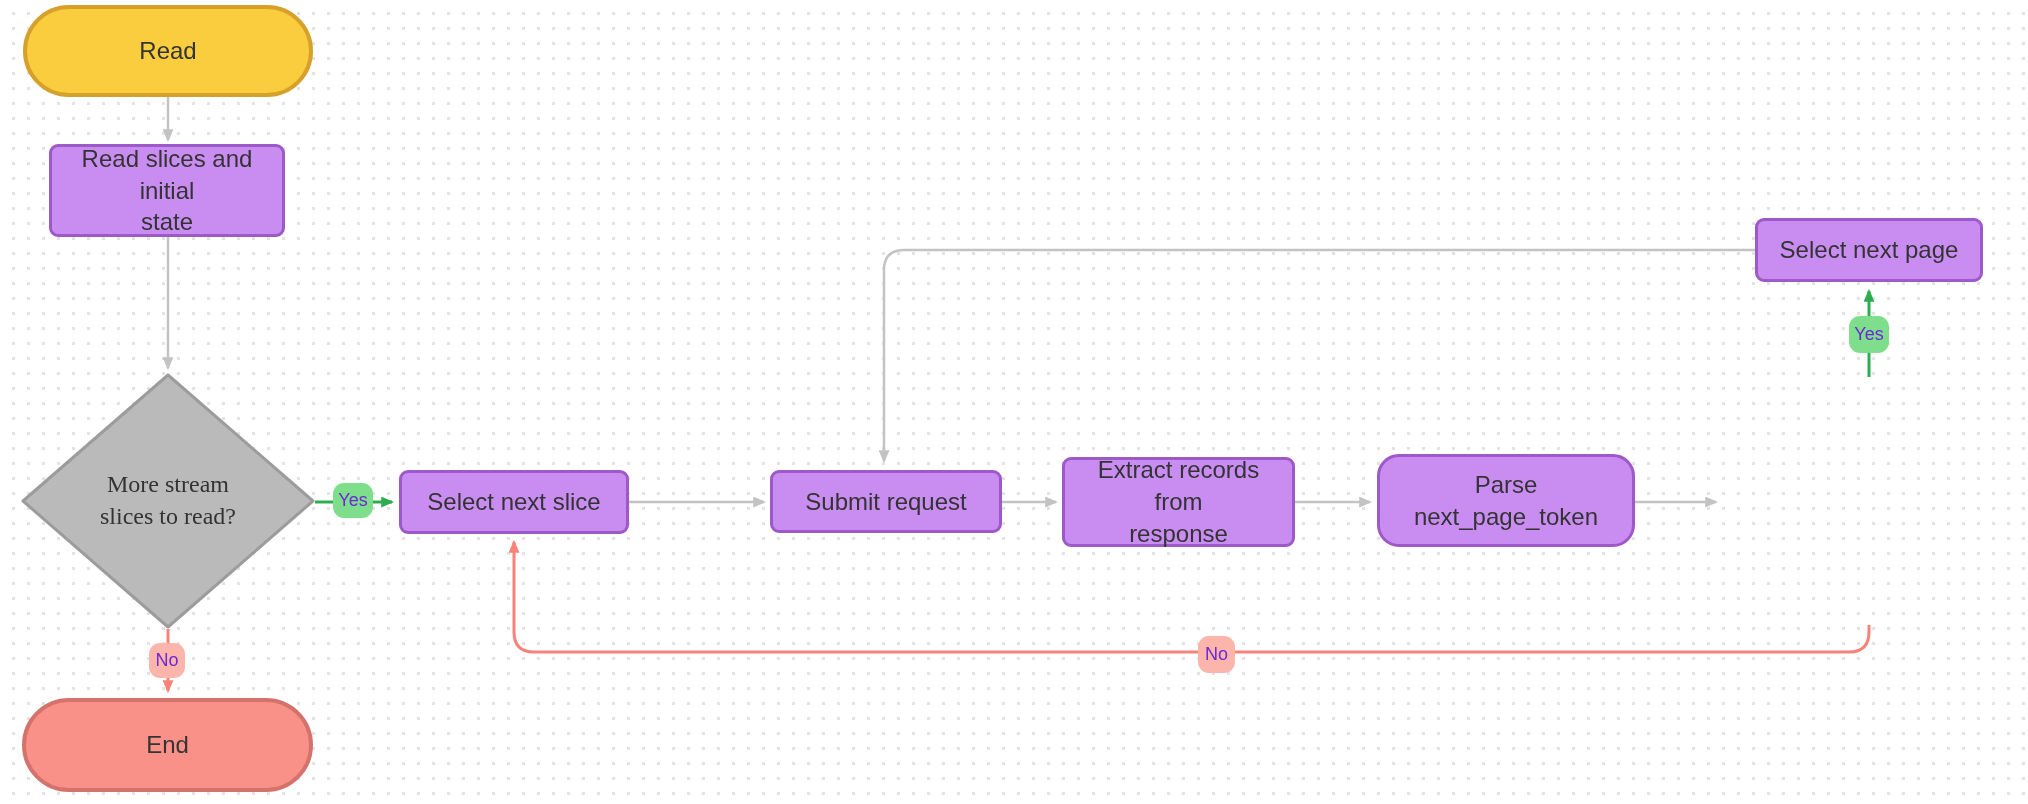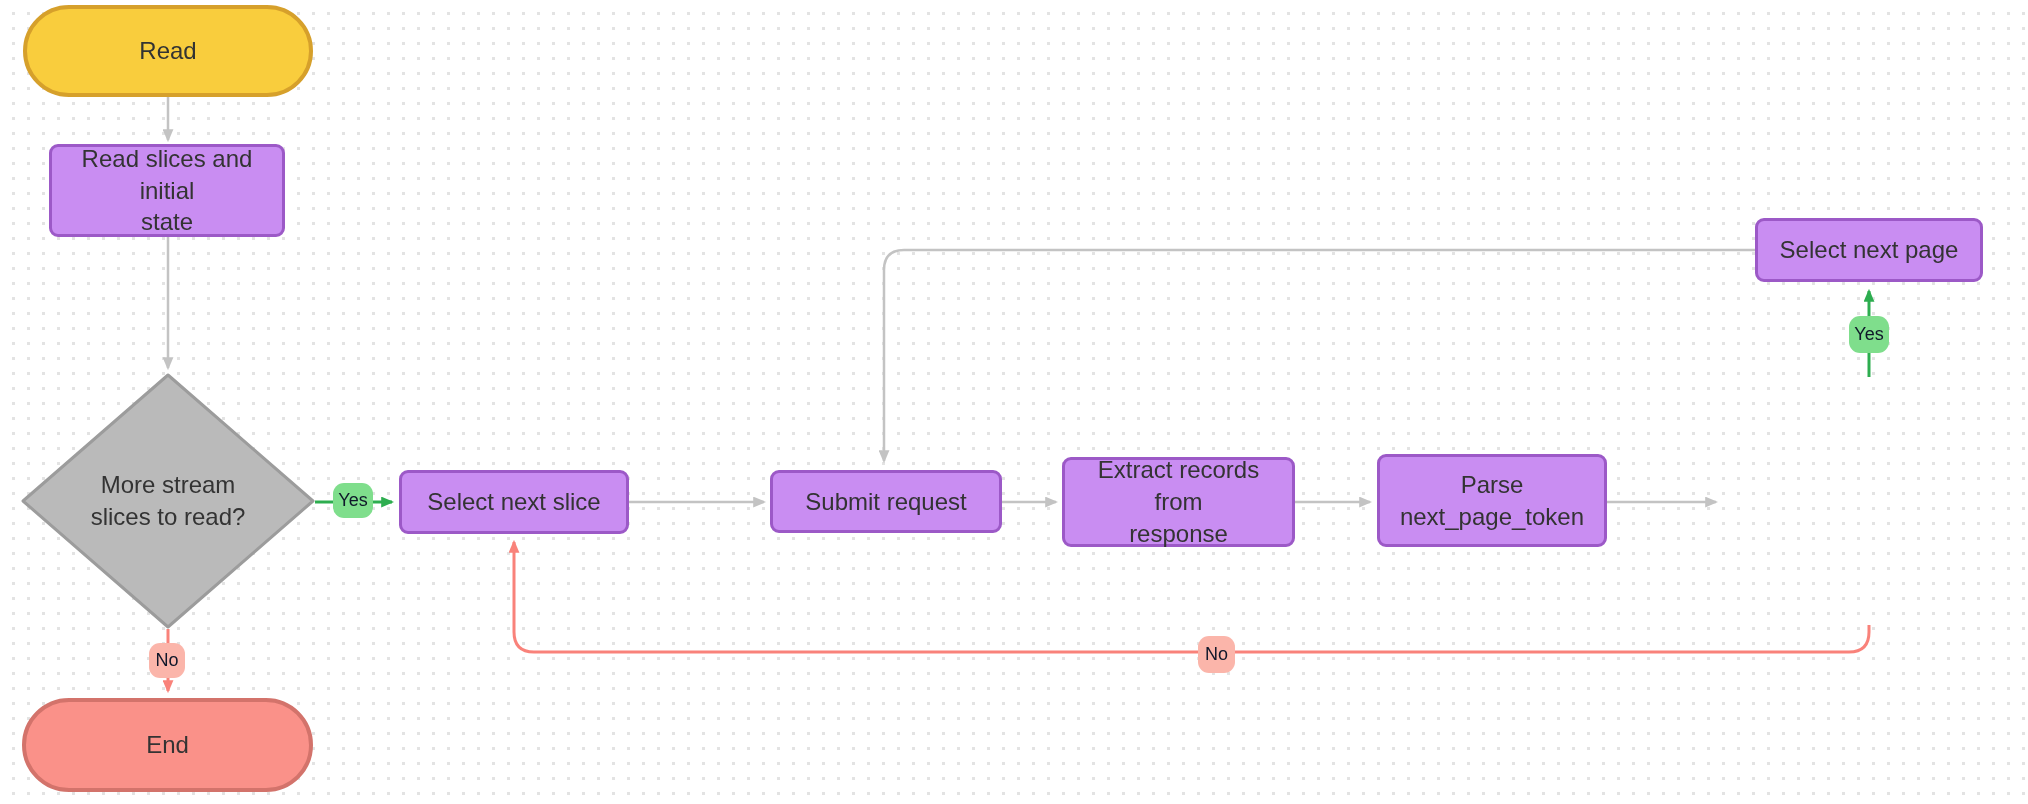--- a/index.html
+++ b/index.html
@@ -62,45 +62,46 @@
     padding: 0;
   }
   .decision svg.diamond-shape {
     position: absolute;
     left: 0;
     top: 0;
   }
   .decision .label {
     position: relative;
     max-width: 220px;
+    font-family: Liberation Serif, serif;
   }
   .badge {
     position: absolute;
     display: flex;
     align-items: center;
     justify-content: center;
     box-sizing: border-box;
     z-index: 3;
     border-radius: 11px;
     font-size: 18px;
     font-weight: 500;
-    color: #0f172a;
+    color: #6d28d9;
     text-align: right;
   }
   .badge.yes { background: #7fde8c; }
   .badge.no  { background: #fbb5aa; }
 
   
   .n-start            { left: 23px;   top: 5px;   width: 290px; height: 92px; }
   .n-read-config      { left: 49px;   top: 144px; width: 236px; height: 93px; }
   .n-more-slices      { left: 21px;   top: 373px; width: 294px; height: 256px; }
   .n-select-next-slice{ left: 399px;  top: 470px; width: 230px; height: 64px; }
   .n-submit-request   { left: 770px;  top: 470px; width: 232px; height: 63px; }
   .n-extract-records  { left: 1062px; top: 457px; width: 233px; height: 90px; }
-  .n-parse-token      { left: 1377px; top: 454px; width: 230px; height: 93px; }
+  .n-parse-token      { left: 1377px; top: 454px; width: 258px; height: 93px; border-radius: 22px; }
   .n-more-pages       { left: 1722px; top: 377px; width: 294px; height: 248px; }
   .n-select-next-page { left: 1755px; top: 218px; width: 228px; height: 64px; }
   .n-end              { left: 22px;   top: 698px; width: 291px; height: 94px; }
 
   
   .b-yes-left  { left: 333px;  top: 483px; width: 40px; height: 35px; }
   .b-no-left   { left: 149px;  top: 643px; width: 36px; height: 35px; }
   .b-yes-right { left: 1849px; top: 316px; width: 40px; height: 37px; }
   .b-no-bottom { left: 1198px; top: 636px; width: 37px; height: 37px; }
 </style>

